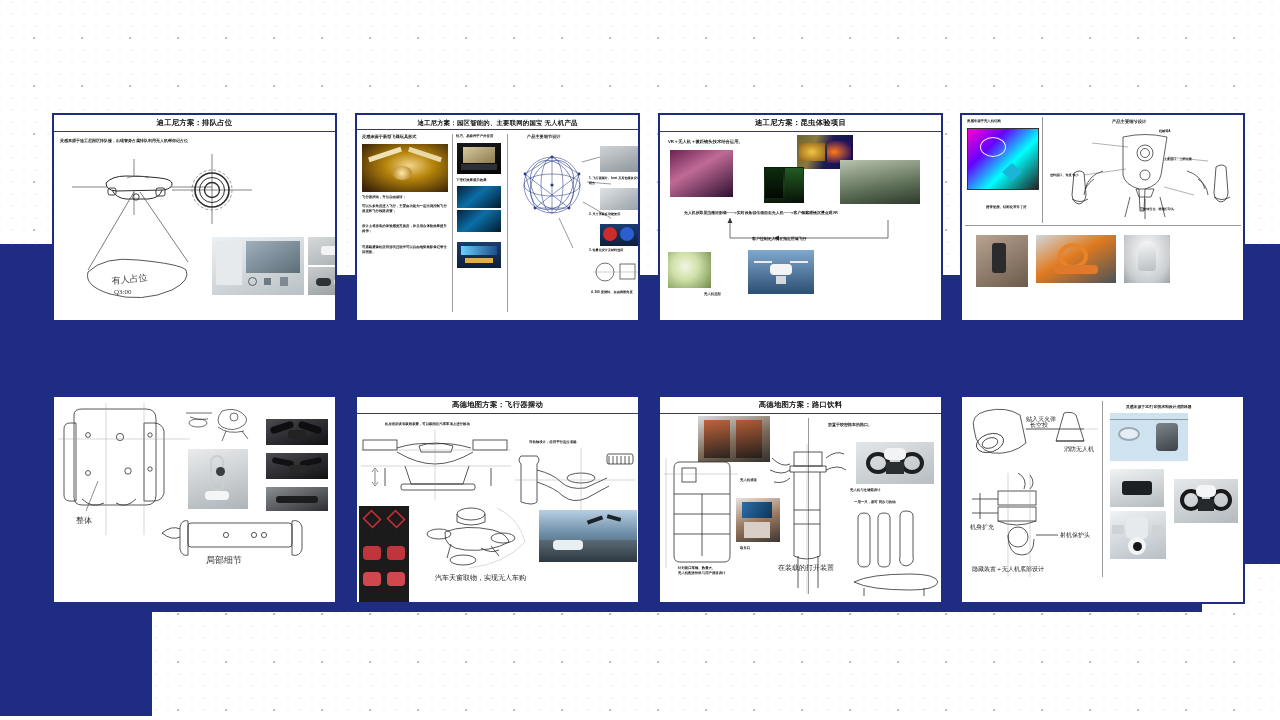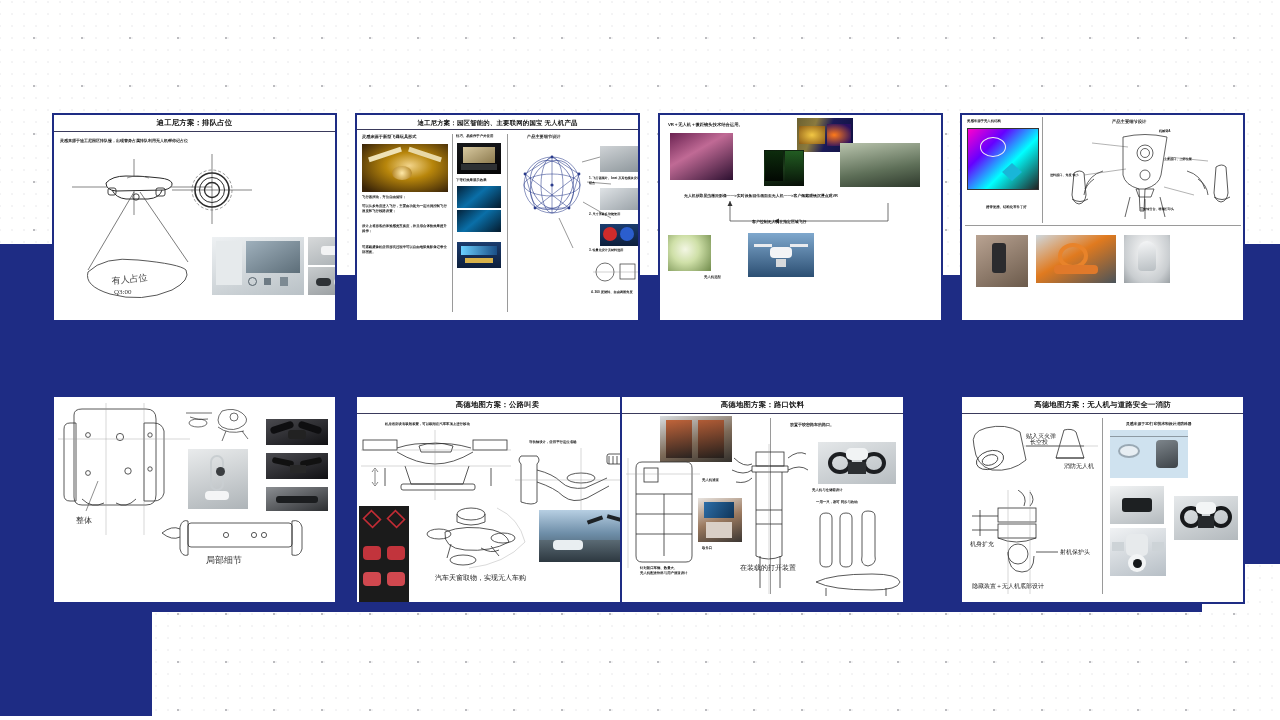--- a/index.html
+++ b/index.html
@@ -216,20 +216,23 @@
       <svg class="sketch" style="left:236px; top:128px;" width="46" height="28" viewBox="0 0 46 28">
         <circle cx="12" cy="14" r="9" fill="none" stroke="#333" stroke-width=".7"></circle>
         <rect x="27" y="6" width="15" height="15" fill="none" stroke="#333" stroke-width=".7"></rect>
         <line x1="0" y1="14" x2="46" y2="14" stroke="#888" stroke-width=".4"></line>
       </svg>
       <div class="txt tiny" style="left:234px; top:160px; font-size:3.2px;">4. 360 度旋转、自由调整角度</div>
     </div>
   </div>
 
   <div class="slide" style="left:658px; top:113px; width:285px; height:209px;">
+    <div class="slide-title-wrap">
+      <div class="slide-title">迪工尼方案：昆虫体验项目</div>
+    </div>
     <div class="slide-body">
       <div class="txt" style="left:8px; top:7px; font-size:4.3px;">VR＋无人机＋微距镜头技术结合运用。</div>
 
       <div class="ph p-pink" style="left:10px; top:18px; width:63px; height:47px;"></div>
       <div class="ph p-heat" style="left:137px; top:3px; width:56px; height:34px;">
         <div style="position:absolute;left:2px;top:8px;width:26px;height:18px;background:radial-gradient(ellipse,#f2c744,#8a5a16);"></div>
         <div style="position:absolute;left:30px;top:6px;width:24px;height:22px;background:radial-gradient(ellipse at 30% 50%,#ff7a1a,#2a1060 80%);"></div>
       </div>
       <div class="ph p-forest" style="left:104px; top:35px; width:40px; height:36px;">
         <div style="position:absolute;left:1px;top:1px;width:18px;height:30px;background:linear-gradient(180deg,#0d2c0d,#020802);"></div>
@@ -383,21 +386,21 @@
             <circle cx="106" cy="20" r="2.6"></circle>
           <path d="M4 18 q10 -8 18 -4 M4 18 q10 8 18 4"></path>
         </g>
         <text x="48" y="48" font-size="9" fill="#333" font-family="serif">局部细节</text>
       </svg>
     </div>
   </div>
 
   <div class="slide" style="left:355px; top:395px; width:285px; height:209px;">
     <div class="slide-title-wrap">
-      <div class="slide-title">高德地图方案：公路叫卖</div>
+      <div class="slide-title">高德地图方案：飞行器摆动</div>
     </div>
     <div class="slide-body">
       <div class="txt tiny" style="left:28px; top:8px;">机身底部设有吸附装置，可以吸附在汽车车顶上进行移动</div>
 
       <svg class="sketch" style="left:4px; top:16px;" width="150" height="70" viewBox="0 0 150 70">
         <g stroke="#2f2f2f" fill="none" stroke-width=".8">
           <rect x="2" y="10" width="34" height="10"></rect>
           <rect x="112" y="10" width="34" height="10"></rect>
           <path d="M36 18 q18 -6 36 -4 q18 -2 38 4"></path>
           <path d="M36 22 q20 12 38 12 q18 0 38 -12"></path>
@@ -458,21 +461,21 @@
 
       <div class="ph p-road" style="left:182px; top:96px; width:98px; height:52px;">
         <div style="position:absolute;left:0;bottom:0;width:98px;height:22px;background:linear-gradient(180deg,#5a6a74,#2d3840);"></div>
         <div style="position:absolute;left:48px;top:8px;width:16px;height:4px;background:#1d2226;transform:rotate(-20deg);"></div>
         <div style="position:absolute;left:68px;top:6px;width:14px;height:4px;background:#1d2226;transform:rotate(15deg);"></div>
         <div style="position:absolute;left:14px;top:30px;width:30px;height:10px;background:#e9eef1;border-radius:4px;"></div>
       </div>
     </div>
   </div>
 
-  <div class="slide" style="left:620px; top:395px; width:285px; height:209px;">
+  <div class="slide" style="left:658px; top:395px; width:285px; height:209px;">
     <div class="slide-title-wrap">
       <div class="slide-title">高德地图方案：路口饮料</div>
     </div>
     <div class="slide-body">
       <div class="divider-v" style="left:148px; top:4px; height:176px;"></div>
       <div class="txt tiny" style="left:168px; top:8px; font-size:4px;">放置于较密路车的路口。</div>
 
       <div class="ph p-vend" style="left:38px; top:2px; width:72px; height:46px;">
         <div style="position:absolute;left:6px;top:4px;width:26px;height:38px;background:linear-gradient(170deg,#c0643a,#2a2320);"></div>
         <div style="position:absolute;left:38px;top:4px;width:26px;height:38px;background:linear-gradient(170deg,#b15c36,#241f1c);"></div>
@@ -533,23 +536,20 @@
           <path d="M28 8 q0 -5 6 -5 q6 0 6 5 l0 44 q0 5 -6 5 q-6 0 -6 -5z"></path>
           <path d="M50 6 q0 -5 6 -5 q7 0 7 5 l0 40 q2 8 -7 10 q-8 -1 -6 -10z"></path>
           <path d="M4 72 q16 -8 56 -8 q26 0 28 8 q-2 8 -28 8 q-40 0 -56 -8z"></path>
           <path d="M14 78 l0 8 M74 78 l0 8"></path>
         </g>
       </svg>
     </div>
   </div>
 
   <div class="slide" style="left:960px; top:395px; width:285px; height:209px;">
-    <div class="slide-title-wrap">
-      <div class="slide-title">高德地图方案：无人机与道路安全一消防</div>
-    </div>
     <div class="slide-body">
       <div class="divider-v" style="left:140px; top:4px; height:176px;"></div>
       <div class="txt tiny" style="left:164px; top:8px; font-size:3.8px;">灵感来源于3D打印技术和设计消防科器</div>
 
       <svg class="sketch" style="left:6px; top:10px;" width="130" height="62" viewBox="0 0 130 62">
         <g stroke="#2f2f2f" fill="none" stroke-width=".8">
           <path d="M6 22 q-4 -14 12 -18 q20 -5 34 4 l6 28 q-14 12 -34 10 q-16 -4 -18 -24z"></path>
           <ellipse cx="22" cy="36" rx="14" ry="9" transform="rotate(-18 22 36)"></ellipse>
           <ellipse cx="22" cy="36" rx="8" ry="5" transform="rotate(-18 22 36)"></ellipse>
           <path d="M96 6 q8 -2 12 2 l8 26 l-28 0 z"></path>

